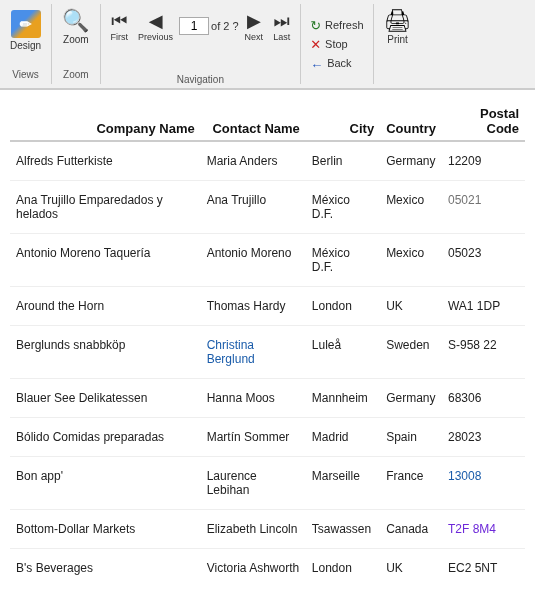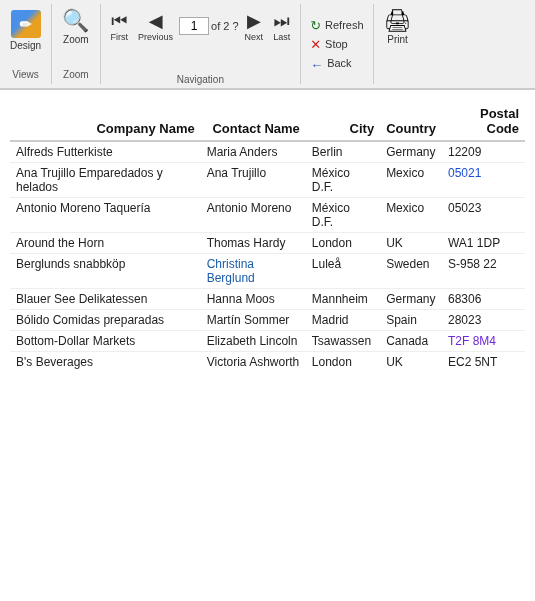--- a/index.html
+++ b/index.html
@@ -125,21 +125,21 @@
     th {
       text-align: right;
       padding: 4px 6px;
       font-weight: bold;
       font-size: 13px;
       color: #111;
       vertical-align: bottom;
       margin-top: 10px;
     }
     td {
-      padding: 3px 6px;
+      padding: 12px 6px;
       font-size: 12px;
       color: #222;
       vertical-align: top;
     }
     tr:not(:last-child) td { border-bottom: 1px solid #eee; }
 
     
     .design-btn-icon {
       width: 30px;
       height: 28px;
@@ -239,21 +239,21 @@
           <td>Maria Anders</td>
           <td>Berlin</td>
           <td>Germany</td>
           <td>12209</td>
         </tr>
         <tr>
           <td>Ana Trujillo Emparedados y helados</td>
           <td>Ana Trujillo</td>
           <td>México D.F.</td>
           <td>Mexico</td>
-          <td style="color: #1d4ed8;">05021</td>
+          <td style="color: #737373;">05021</td>
         </tr>
         <tr>
           <td>Antonio Moreno Taquería</td>
           <td>Antonio Moreno</td>
           <td>México D.F.</td>
           <td>Mexico</td>
           <td>05023</td>
         </tr>
         <tr>
           <td>Around the Horn</td>
@@ -277,20 +277,27 @@
           <td>68306</td>
         </tr>
         <tr>
           <td>Bólido Comidas preparadas</td>
           <td>Martín Sommer</td>
           <td>Madrid</td>
           <td>Spain</td>
           <td>28023</td>
         </tr>
         <tr>
+          <td>Bon app'</td>
+          <td>Laurence Lebihan</td>
+          <td>Marseille</td>
+          <td>France</td>
+          <td style="color: rgb(26, 92, 170);">13008</td>
+        </tr>
+        <tr>
           <td>Bottom-Dollar Markets</td>
           <td>Elizabeth Lincoln</td>
           <td>Tsawassen</td>
           <td>Canada</td>
           <td style="color: #6d28d9;">T2F 8M4</td>
         </tr>
         <tr>
           <td>B's Beverages</td>
           <td>Victoria Ashworth</td>
           <td>London</td>

